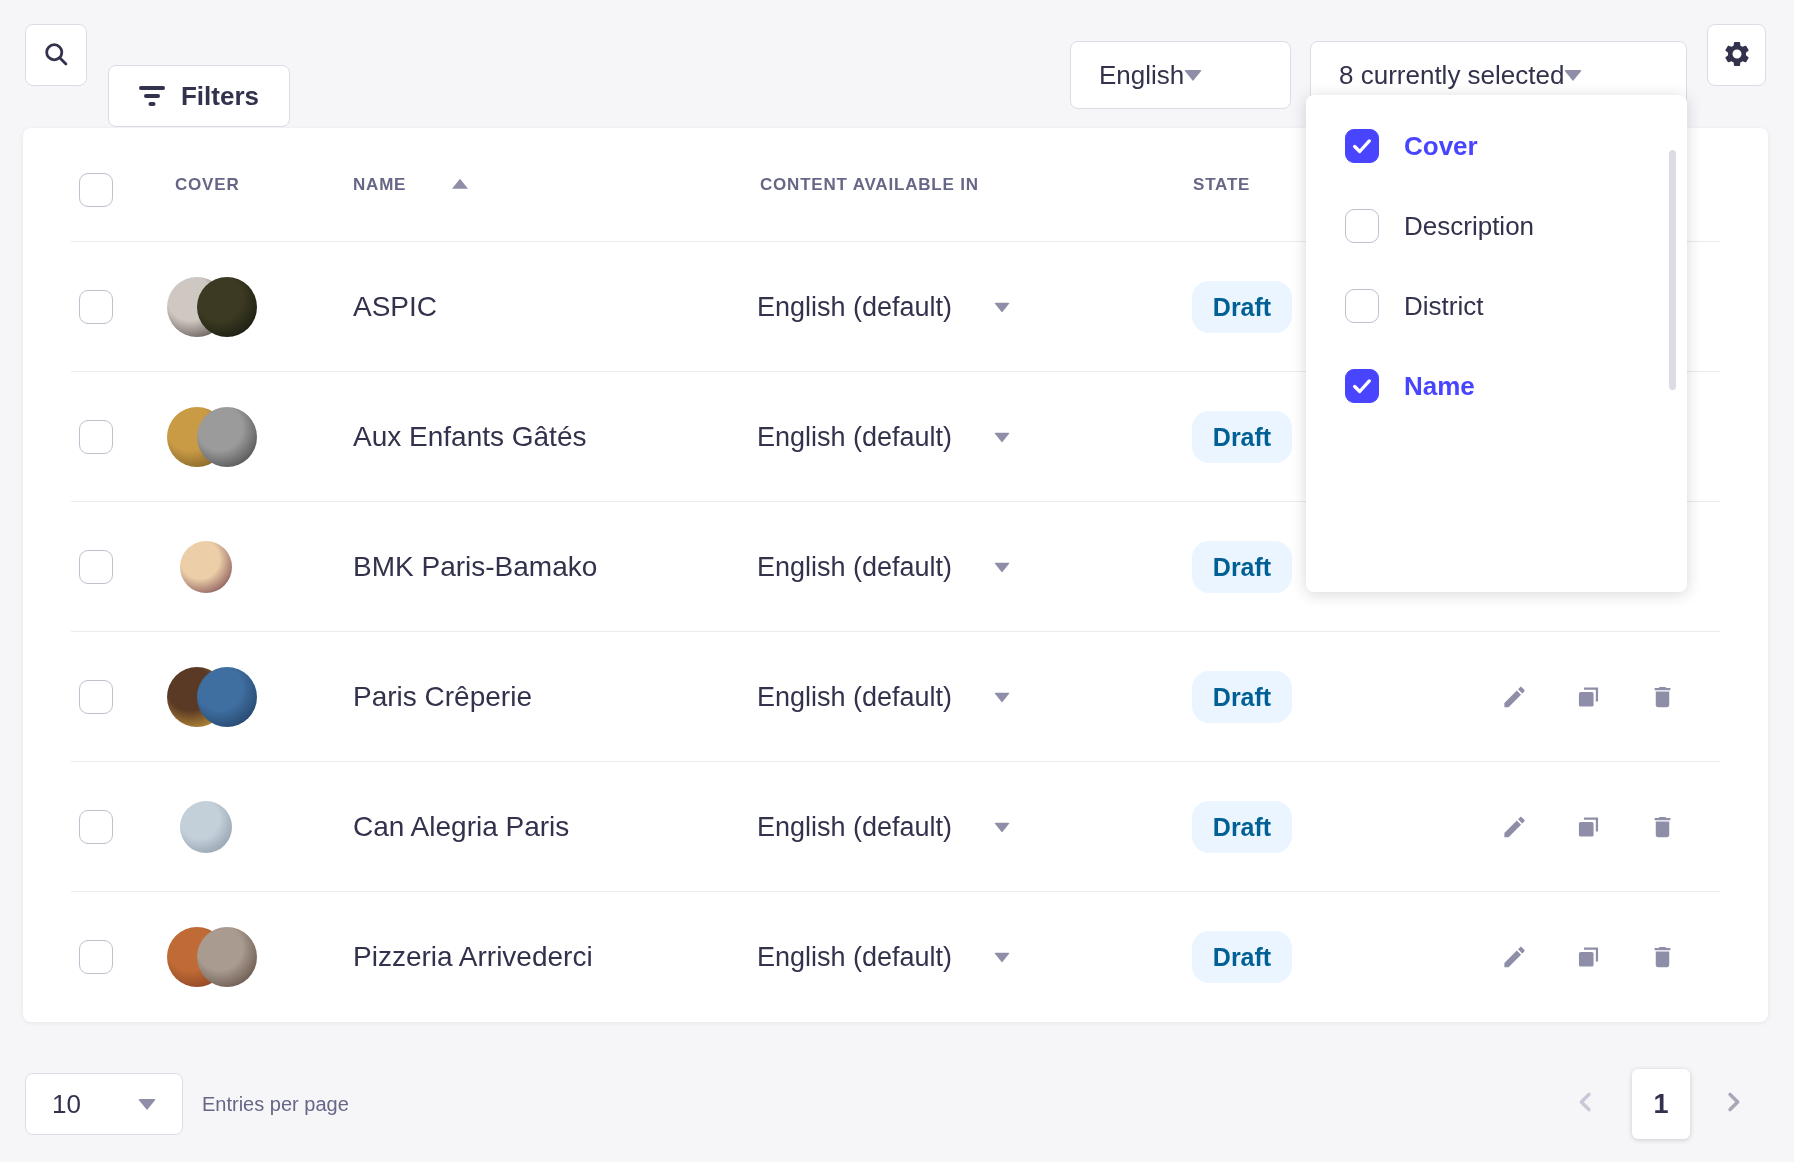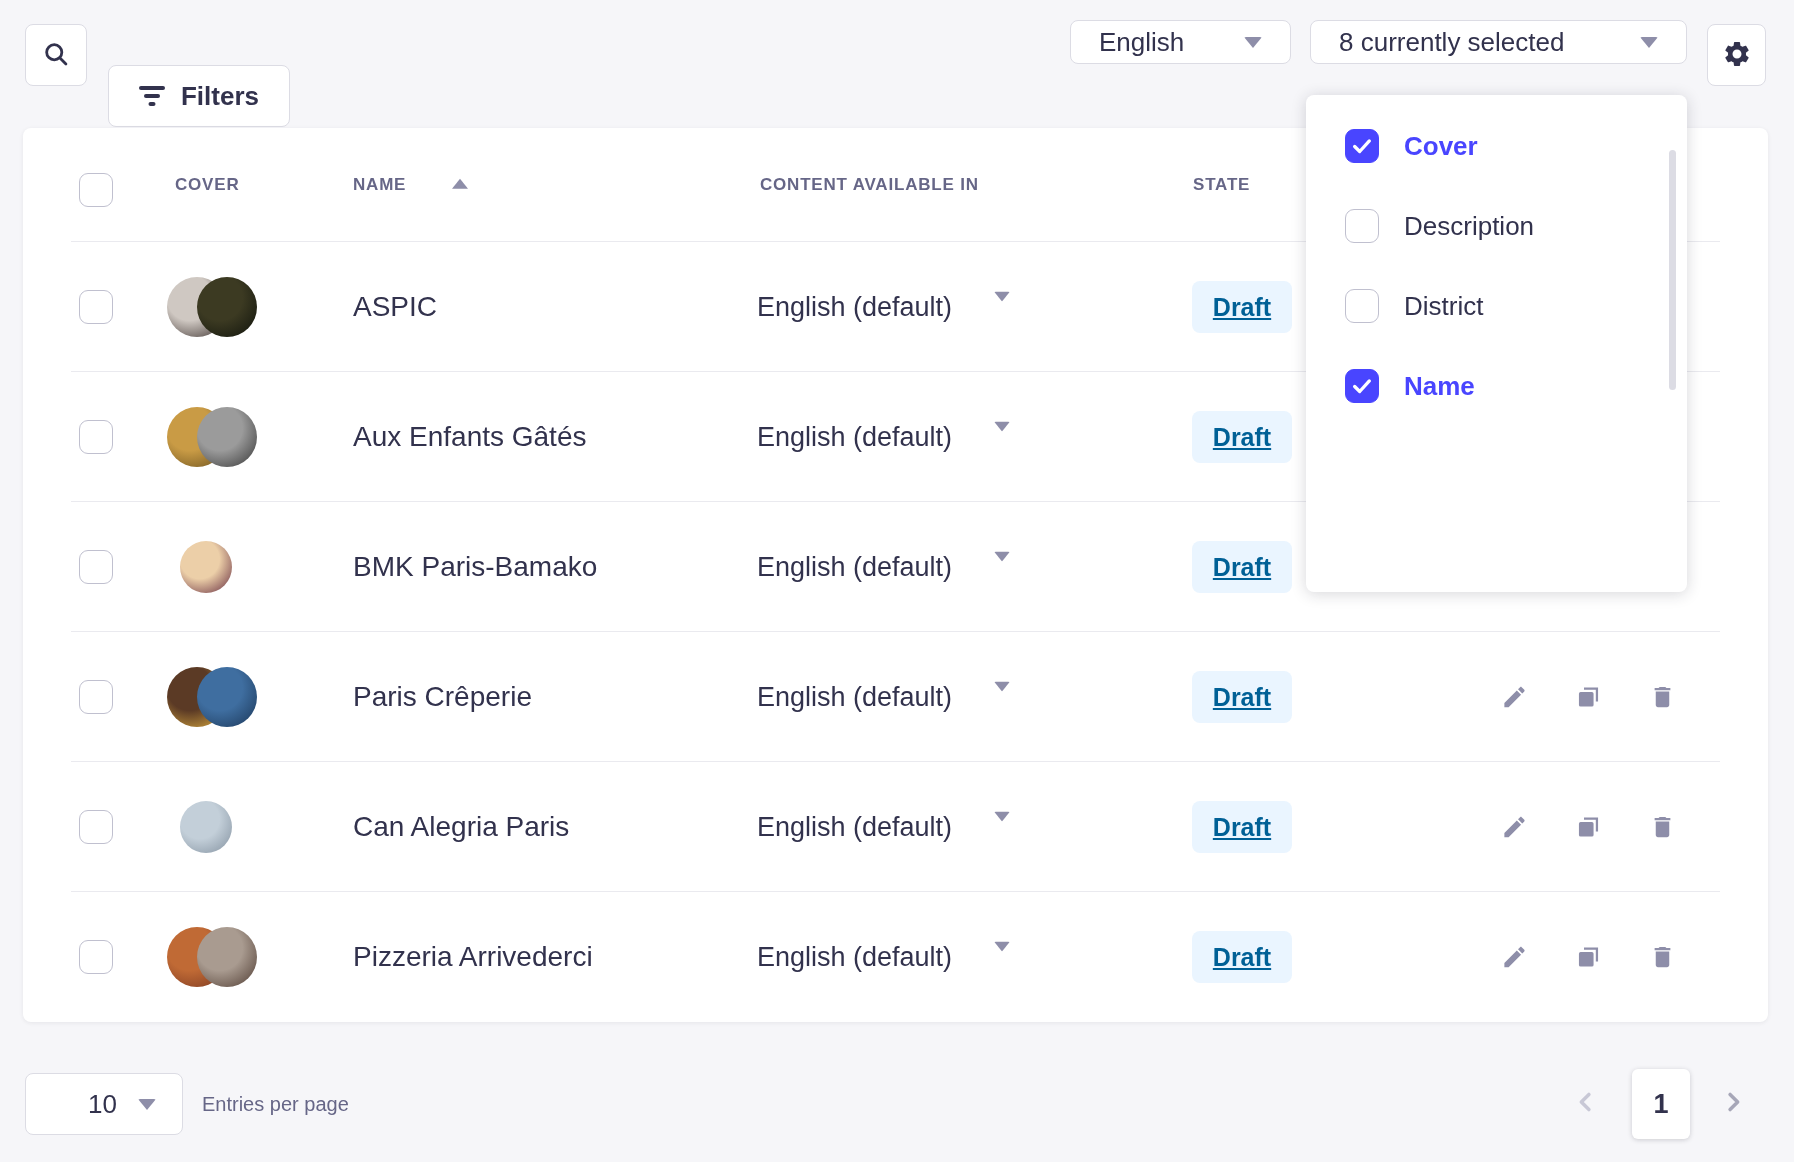--- a/index.html
+++ b/index.html
@@ -16,21 +16,21 @@
   }
   
   .search-btn{left:25px;top:24px;width:62px;height:62px;justify-content:center;}
   .filters-btn{left:108px;top:24px;width:182px;height:62px;justify-content:center;gap:16px;margin-top:41px;}
   .filters-btn .label{font-size:26px;font-weight:700;color:#32324d;}
   .filter-icon{width:26px;height:20px;position:relative;}
   .filter-icon span{position:absolute;left:50%;transform:translateX(-50%);height:4px;background:#32324d;border-radius:2px;}
   .filter-icon span:nth-child(1){top:0;width:26px;}
   .filter-icon span:nth-child(2){top:8px;width:16px;}
   .filter-icon span:nth-child(3){top:16px;width:7px;}
-  .select-btn{height:44px;top:20px;justify-content:space-between;padding:0 28px;}
+  .select-btn{height:68px;top:41px;padding:0 28px;}
   .locale-select{left:1070px;width:221px;}
   .columns-select{left:1310px;width:377px;}
   .select-btn .label{font-size:26px;color:#32324d;}
   .caret{width:0;height:0;border-left:9px solid transparent;border-right:9px solid transparent;border-top:11px solid #8e8ea9;border-radius:2px;}
   .gear-btn{left:1707px;top:24px;width:59px;height:62px;justify-content:center;}
   
   .card{
     position:absolute;left:23px;top:128px;width:1745px;height:894px;
     background:#ffffff;border-radius:8px;box-shadow:0 1px 4px rgba(33,33,52,.08);
   }
@@ -49,45 +49,45 @@
   }
   .checkbox .check{display:none;}
   .checkbox.checked{background:#4945ff;border-color:#4945ff;}
   .checkbox.checked .check{display:block;}
   .cover-wrap{position:absolute;left:144px;top:50%;transform:translateY(-50%);height:62px;width:95px;}
   .cover{position:absolute;border-radius:50%;top:50%;transform:translateY(-50%);}
   .cover.c0{width:60px;height:60px;left:0;}
   .cover.c1{width:60px;height:60px;left:30px;}
   .cover.single{width:52px;height:52px;left:13px;}
   .name-cell{position:absolute;left:330px;top:50%;transform:translateY(-50%);font-size:28px;color:#32324d;}
-  .locale-cell{position:absolute;left:734px;top:50%;transform:translateY(-50%);display:flex;align-items:flex-start;gap:42px;cursor:pointer;}
+  .locale-cell{position:absolute;left:734px;top:50%;transform:translateY(-50%);display:flex;align-items:center;gap:42px;cursor:pointer;}
   .locale-cell .txt{font-size:27px;color:#32324d;}
   .locale-cell .caret{border-left-width:8px;border-right-width:8px;border-top-width:10px;}
   .state-badge{
     position:absolute;left:1169px;top:50%;transform:translateY(-50%);
-    min-width:100px;height:52px;box-sizing:border-box;border-radius:8px;
+    min-width:100px;height:52px;box-sizing:border-box;border-radius:17px;
     display:flex;align-items:center;justify-content:center;
-    font-size:25px;font-weight:700;text-decoration:underline;
+    font-size:25px;font-weight:700;
   }
   .actions{position:absolute;right:92px;top:50%;transform:translateY(-50%);display:flex;gap:47px;align-items:center;}
   .icon-btn{background:none;border:none;padding:0;cursor:pointer;width:27px;height:27px;display:flex;align-items:center;justify-content:center;}
   
   .panel{
     position:absolute;left:1306px;top:95px;width:381px;height:497px;z-index:10;
     background:#ffffff;border-radius:8px;box-shadow:0 2px 15px rgba(33,33,52,.18);
     box-sizing:border-box;padding:34px 0 0 39px;display:flex;flex-direction:column;gap:46px;
   }
   .dd-item{display:flex;align-items:center;gap:25px;cursor:pointer;}
   .dd-item .checkbox{position:static;transform:none;left:auto;flex:0 0 auto;}
   .dd-item .dd-label{font-size:26px;color:#32324d;}
   .dd-item.checked .dd-label{color:#4945ff;font-weight:700;}
   .panel-scrollbar{position:absolute;right:11px;top:55px;width:7px;height:240px;border-radius:4px;background:#dcdce4;}
   
   .pagesize-select{left:25px;top:1073px;width:158px;height:62px;justify-content:space-between;padding:0 26px;}
-  .pagesize-select .label{font-size:26px;color:#32324d;margin-left:36px;}
+  .pagesize-select .label{font-size:26px;color:#32324d;}
   .entries-label{position:absolute;left:202px;top:1104px;transform:translateY(-50%);font-size:20px;color:#666687;}
   .page-prev{position:absolute;left:1572px;top:1088px;background:none;border:none;padding:0;cursor:default;}
   .page-next{position:absolute;left:1719px;top:1088px;background:none;border:none;padding:0;cursor:pointer;}
   .page-1{
     position:absolute;left:1632px;top:1069px;width:58px;height:70px;background:#fff;border:none;border-radius:6px;
     box-shadow:0 1px 5px rgba(33,33,52,.2);font-size:27px;font-weight:700;color:#32324d;
     display:flex;align-items:center;justify-content:center;cursor:pointer;font-family:inherit;
   }
 </style>
 </head>

